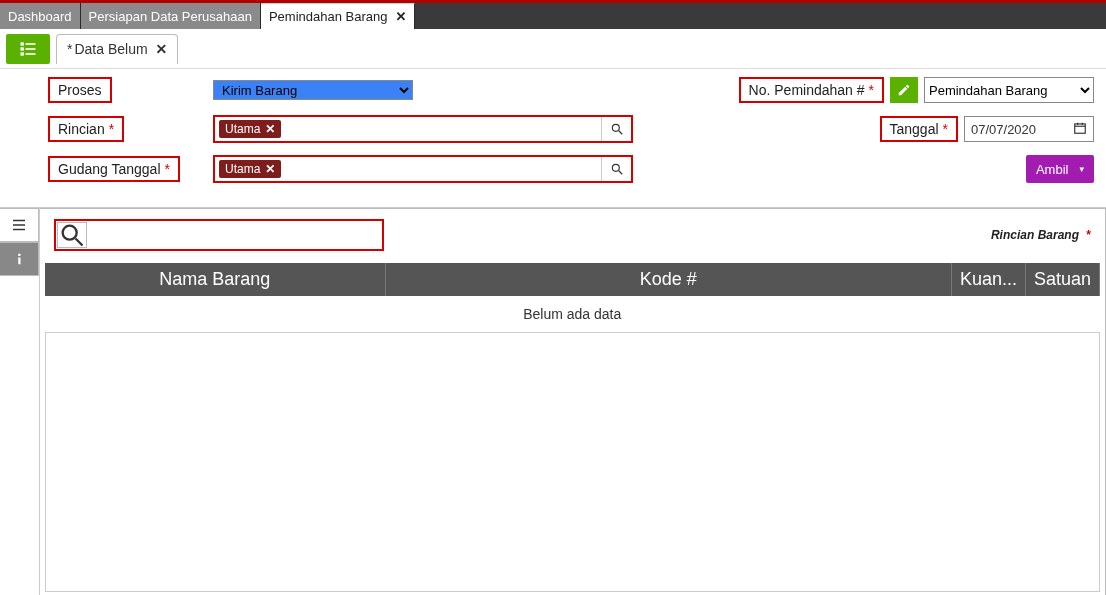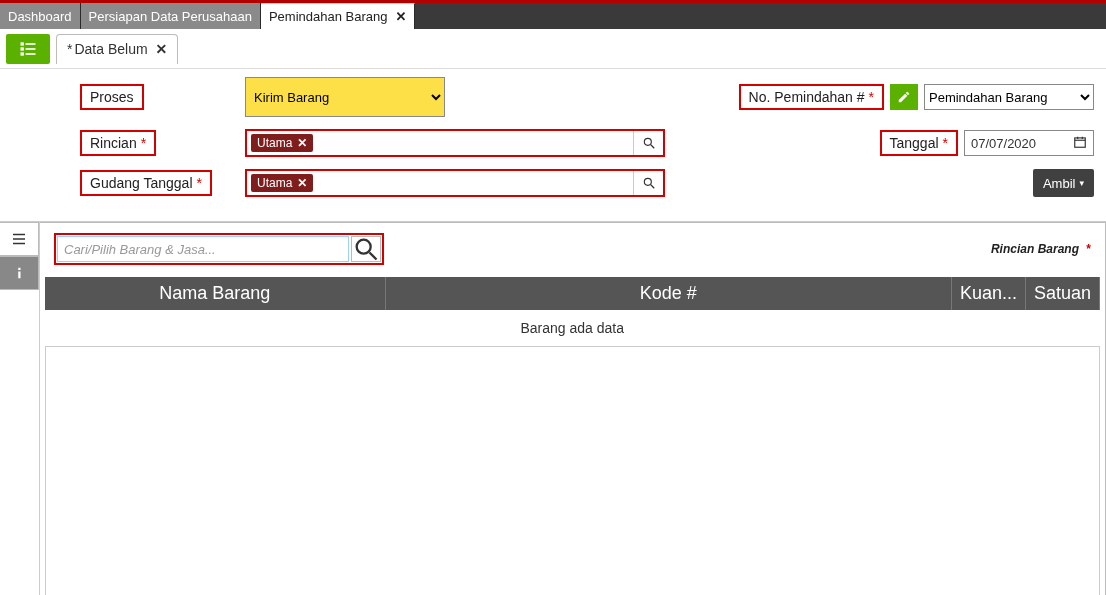--- a/index.html
+++ b/index.html
@@ -12,38 +12,38 @@
   .tab.inactive{background:#8a8a8a;}
   .tab.active{background:#fff;color:#222;border-top:1px solid #ccc;}
   .tab .close{margin-left:8px;font-weight:bold;color:#222;}
   
   .subrow{display:flex;align-items:center;height:40px;border-bottom:1px solid #ddd;padding-left:6px;}
   .greenbtn{background:#5bb100;color:#fff;width:44px;height:30px;display:flex;align-items:center;justify-content:center;border-radius:2px;margin-right:6px;cursor:pointer;}
   .greenbtn svg{width:20px;height:20px;fill:#fff;}
   .subtab{display:flex;align-items:center;height:30px;padding:0 10px;border:1px solid #bbb;border-bottom:none;background:#fff;border-radius:4px 4px 0 0;font-size:14px;}
   .subtab .close{margin-left:8px;font-weight:bold;cursor:pointer;}
   
-  .form{padding:8px 12px 8px 80px;}
+  .form{padding:8px 12px 8px 48px;}
   .row{display:flex;align-items:center;margin-bottom:12px;}
   .lblbox{border:2px solid #d40000;padding:3px 8px;font-size:14px;color:#222;display:inline-flex;align-items:center;}
   .lblcol{width:165px;}
   .req{color:#d40000;margin-left:4px;}
-  select.plain{height:40px;width:200px;border:1px solid #888;background:#fde047;font-size:13px;padding:0 4px;}
+  select.plain{height:20px;width:200px;border:1px solid #888;background:#3b82f6;font-size:13px;padding:0 4px;}
   .tagfield{display:flex;align-items:center;height:28px;border:2px solid #d40000;width:420px;background:#fff;}
   .tagfield .inner{flex:1;display:flex;align-items:center;padding:0 4px;}
   .badge{background:#7f1d1d;color:#fff;font-size:12px;padding:2px 6px;border-radius:2px;display:inline-flex;align-items:center;}
   .badge .x{margin-left:5px;font-weight:bold;}
   .tagfield .srch{width:30px;height:100%;display:flex;align-items:center;justify-content:center;border-left:1px solid #ccc;cursor:pointer;}
   .srch svg,.dateicon svg,.pencil svg{width:14px;height:14px;}
   .rightcol{margin-left:auto;display:flex;align-items:flex-start;gap:6px;}
   .datebox{display:flex;align-items:center;border:1px solid #888;height:26px;width:130px;padding:0 6px;justify-content:space-between;}
   .pencil{background:#5bb100;color:#fff;width:28px;height:26px;display:flex;align-items:center;justify-content:center;cursor:pointer;}
   .pencil svg{fill:#fff;}
   select.numtype{height:26px;width:170px;border:1px solid #888;background:#fff;font-size:13px;}
-  .ambil{background:#404040;color:#fff;height:28px;padding:0 10px;display:inline-flex;align-items:center;border-radius:2px;cursor:pointer;font-size:13px;}
+  .ambil{background:#a21caf;color:#fff;height:28px;padding:0 10px;display:inline-flex;align-items:center;border-radius:2px;cursor:pointer;font-size:13px;gap:7px;}
   .ambil .chev{font-size:9px;margin-left:4px;}
   
   .detailwrap{display:flex;border-top:1px solid #ccc;margin-top:4px;}
   .sidetabs{width:40px;display:flex;flex-direction:column;border-right:1px solid #ccc;}
   .sidetab{width:100%;height:34px;display:flex;align-items:center;justify-content:center;border:1px solid #bbb;border-left:none;cursor:pointer;background:#fff;}
   .sidetab.active{background:#fff;}
   .sidetab.inactive{background:#888;color:#fff;}
   .sidetab svg{width:18px;height:18px;}
   .detailmain{flex:1;border:1px solid #bbb;border-left:none;min-height:370px;padding:0;}
   .detailhead{display:flex;align-items:center;padding:10px 14px 6px 14px;}
@@ -197,21 +197,20 @@
     <div class="sidetab inactive">
       <svg viewBox="0 0 24 24">
           <rect x="11" y="10" width="3" height="9" fill="#fff"></rect>
           <rect x="11" y="5" width="3" height="3" fill="#fff"></rect>
         </svg>
     </div>
   </div>
   <div class="detailmain">
     <div class="detailhead">
       <div class="searchbox">
-        <input type="text" placeholder="Cari/Pilih Barang &amp; Jasa..." style="">
         <div class="srch2">
           <svg viewBox="0 0 24 24">
               <circle cx="10" cy="10" r="6" fill="none" stroke="#333" stroke-width="2"></circle>
               <line x1="15" y1="15" x2="21" y2="21" stroke="#333" stroke-width="2"></line>
             </svg>
         </div>
       </div>
       <div class="sectiontitle">
         <span>Rincian Barang</span> <span class="req">*</span>
       </div>
@@ -220,19 +219,19 @@
       <thead>
         <tr>
           <th style="width:340px;">Nama Barang</th>
           <th>Kode #</th>
           <th style="width:60px;">Kuan...</th>
           <th style="width:70px;">Satuan</th>
         </tr>
       </thead>
       <tbody>
         <tr>
-            <td colspan="4">Barang ada data</td>
+            <td colspan="4">Belum ada data</td>
           </tr>
       </tbody>
     </table>
     <div class="gridbody"></div>
   </div>
 </div>
 
 </body></html>

